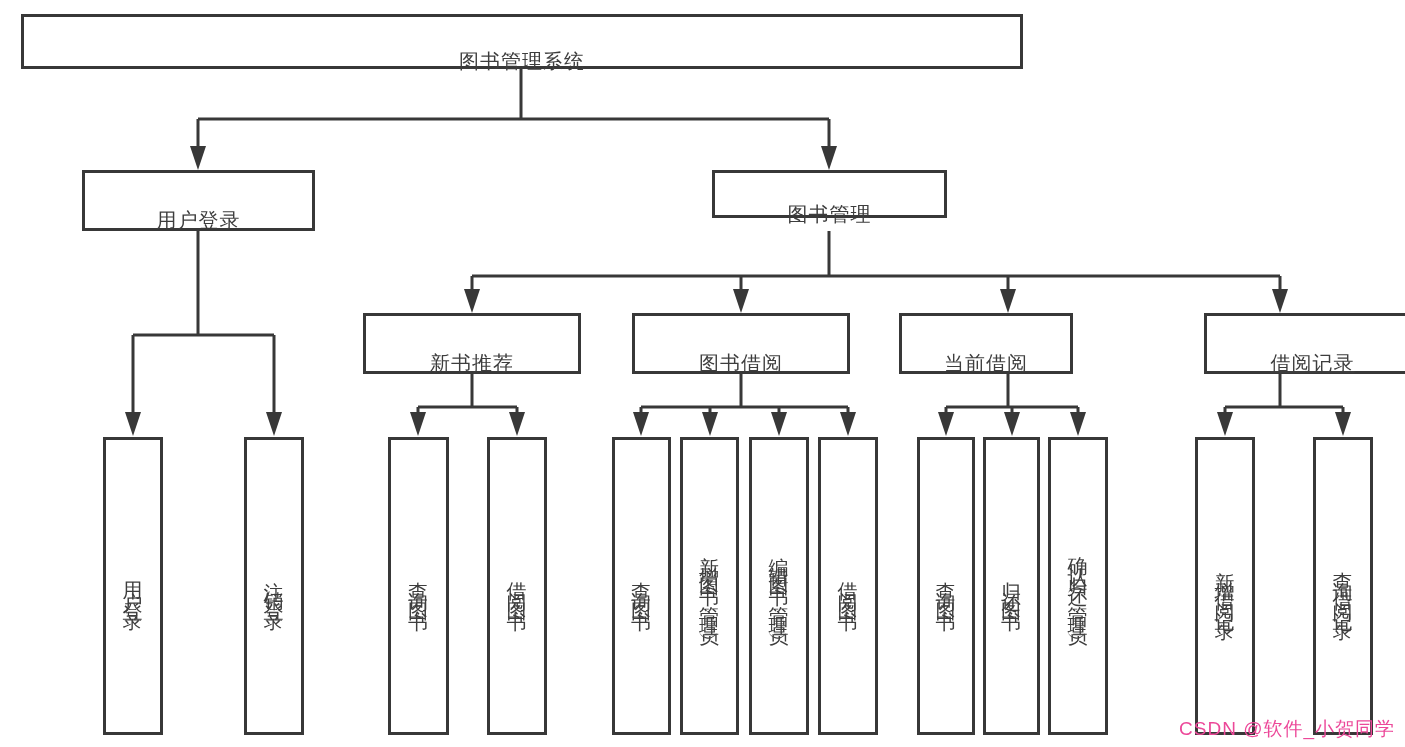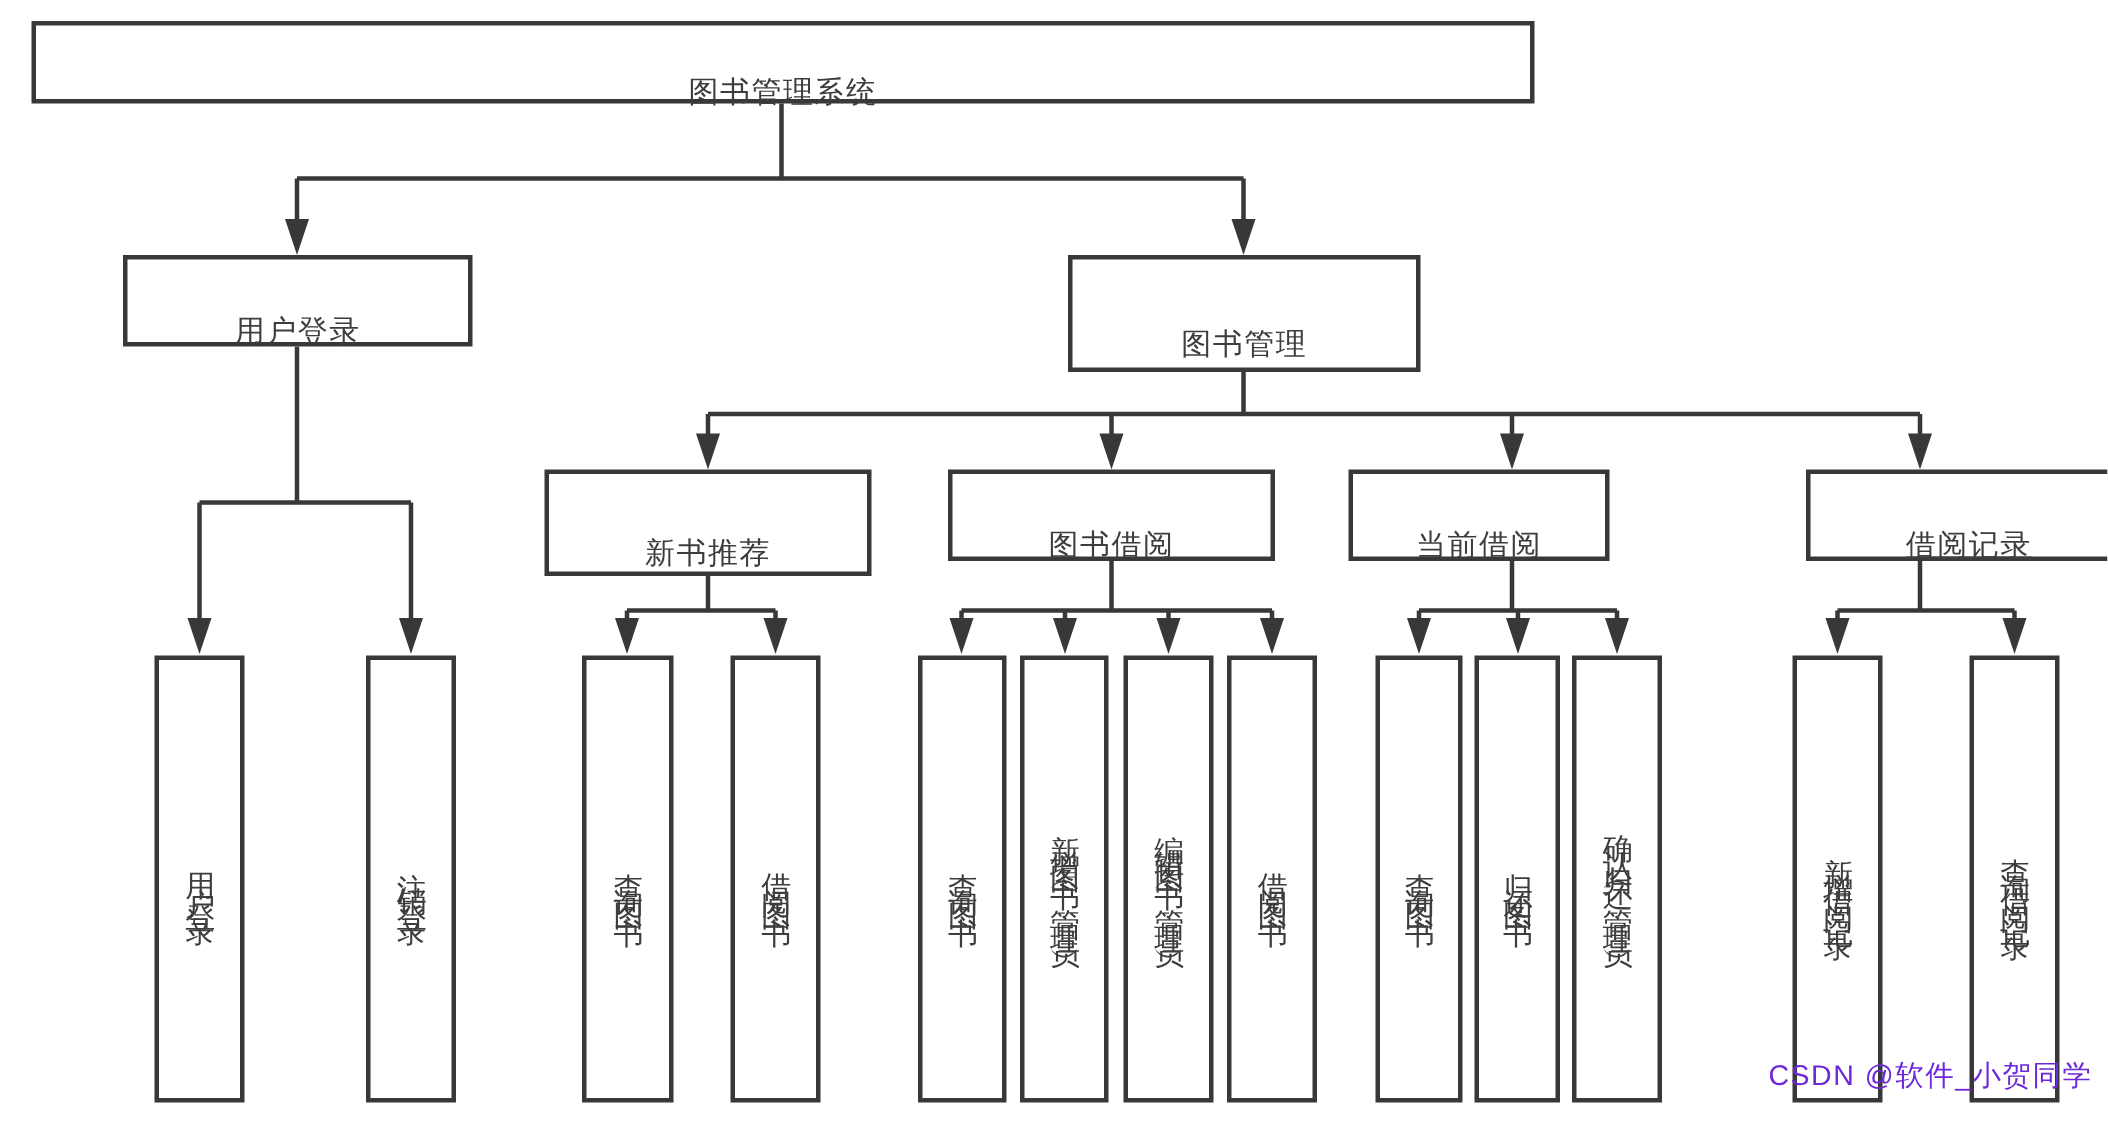--- a/index.html
+++ b/index.html
@@ -33,22 +33,22 @@
   .hnode .lbl { letter-spacing: 1px; margin-top: 40px; }
   .vnode .lbl {
     writing-mode: vertical-rl;
     text-orientation: mixed;
     letter-spacing: 10px;
     line-height: 1.1;
   }
   
   .n-root   { left: 21px;   top: 14px;  width: 1002px; height: 55px; }
   .n-l2-0   { left: 82px;   top: 170px; width: 233px;  height: 61px; }
-  .n-l2-1   { left: 712px;  top: 170px; width: 235px;  height: 78px; }
-  .n-l3-0   { left: 363px;  top: 313px; width: 218px;  height: 71px; }
+  .n-l2-1   { left: 712px;  top: 170px; width: 235px;  height: 48px; }
+  .n-l3-0   { left: 363px;  top: 313px; width: 218px;  height: 61px; }
   .n-l3-1   { left: 632px;  top: 313px; width: 218px;  height: 61px; justify-content: center; }
   .n-l3-2   { left: 899px;  top: 313px; width: 174px;  height: 61px; }
   .n-l3-3   { left: 1204px; top: 313px; width: 217px;  height: 61px; text-decoration: underline; }
   
   .vnode { top: 437px; height: 298px; }
   .n-l4-0  { left: 103px;  width: 60px; }
   .n-l4-1  { left: 244px;  width: 60px; }
   .n-l4-2  { left: 388px;  width: 61px; }
   .n-l4-3  { left: 487px;  width: 60px; }
   .n-l4-4  { left: 612px;  width: 59px; }
@@ -56,23 +56,23 @@
   .n-l4-6  { left: 749px;  width: 60px; }
   .n-l4-7  { left: 818px;  width: 60px; }
   .n-l4-8  { left: 917px;  width: 58px; }
   .n-l4-9  { left: 983px;  width: 57px; }
   .n-l4-10 { left: 1048px; width: 60px; }
   .n-l4-11 { left: 1195px; width: 60px; }
   .n-l4-12 { left: 1313px; width: 60px; }
   .watermark {
     position: absolute;
     right: 10px;
-    bottom: 17px;
+    bottom: 5px;
     font-size: 19px;
-    color: #6d28d9;
+    color: #ec4899;
     letter-spacing: 1px;
     z-index: 5;
     white-space: nowrap;
   }
 </style>
 </head>
 <body>
 
 <div class="canvas">
 

